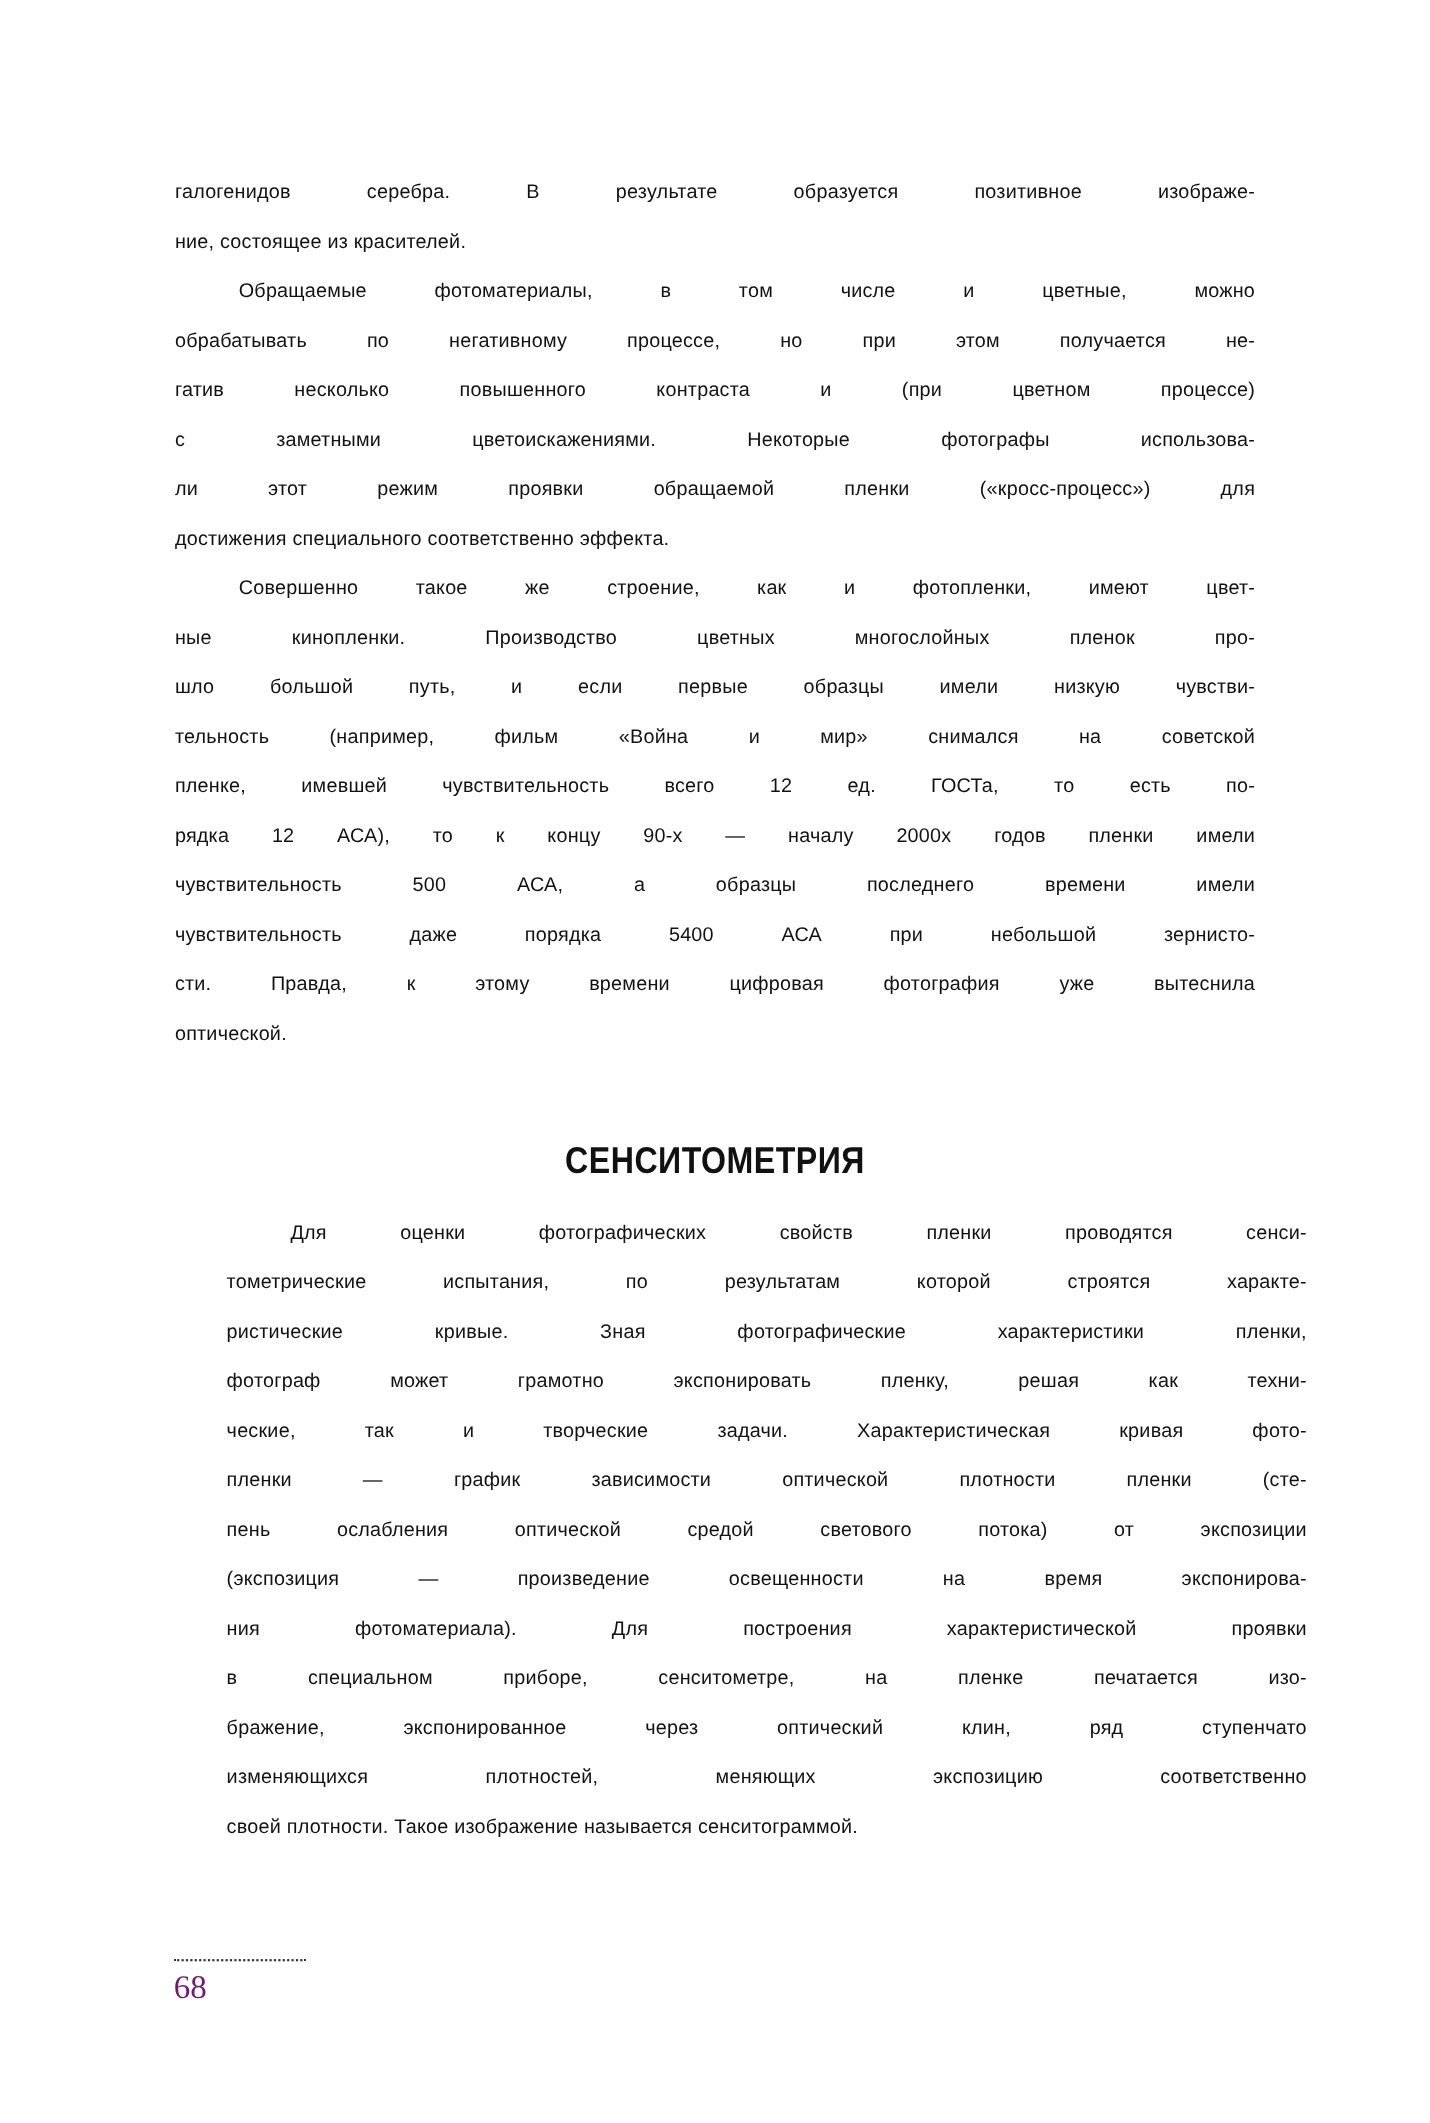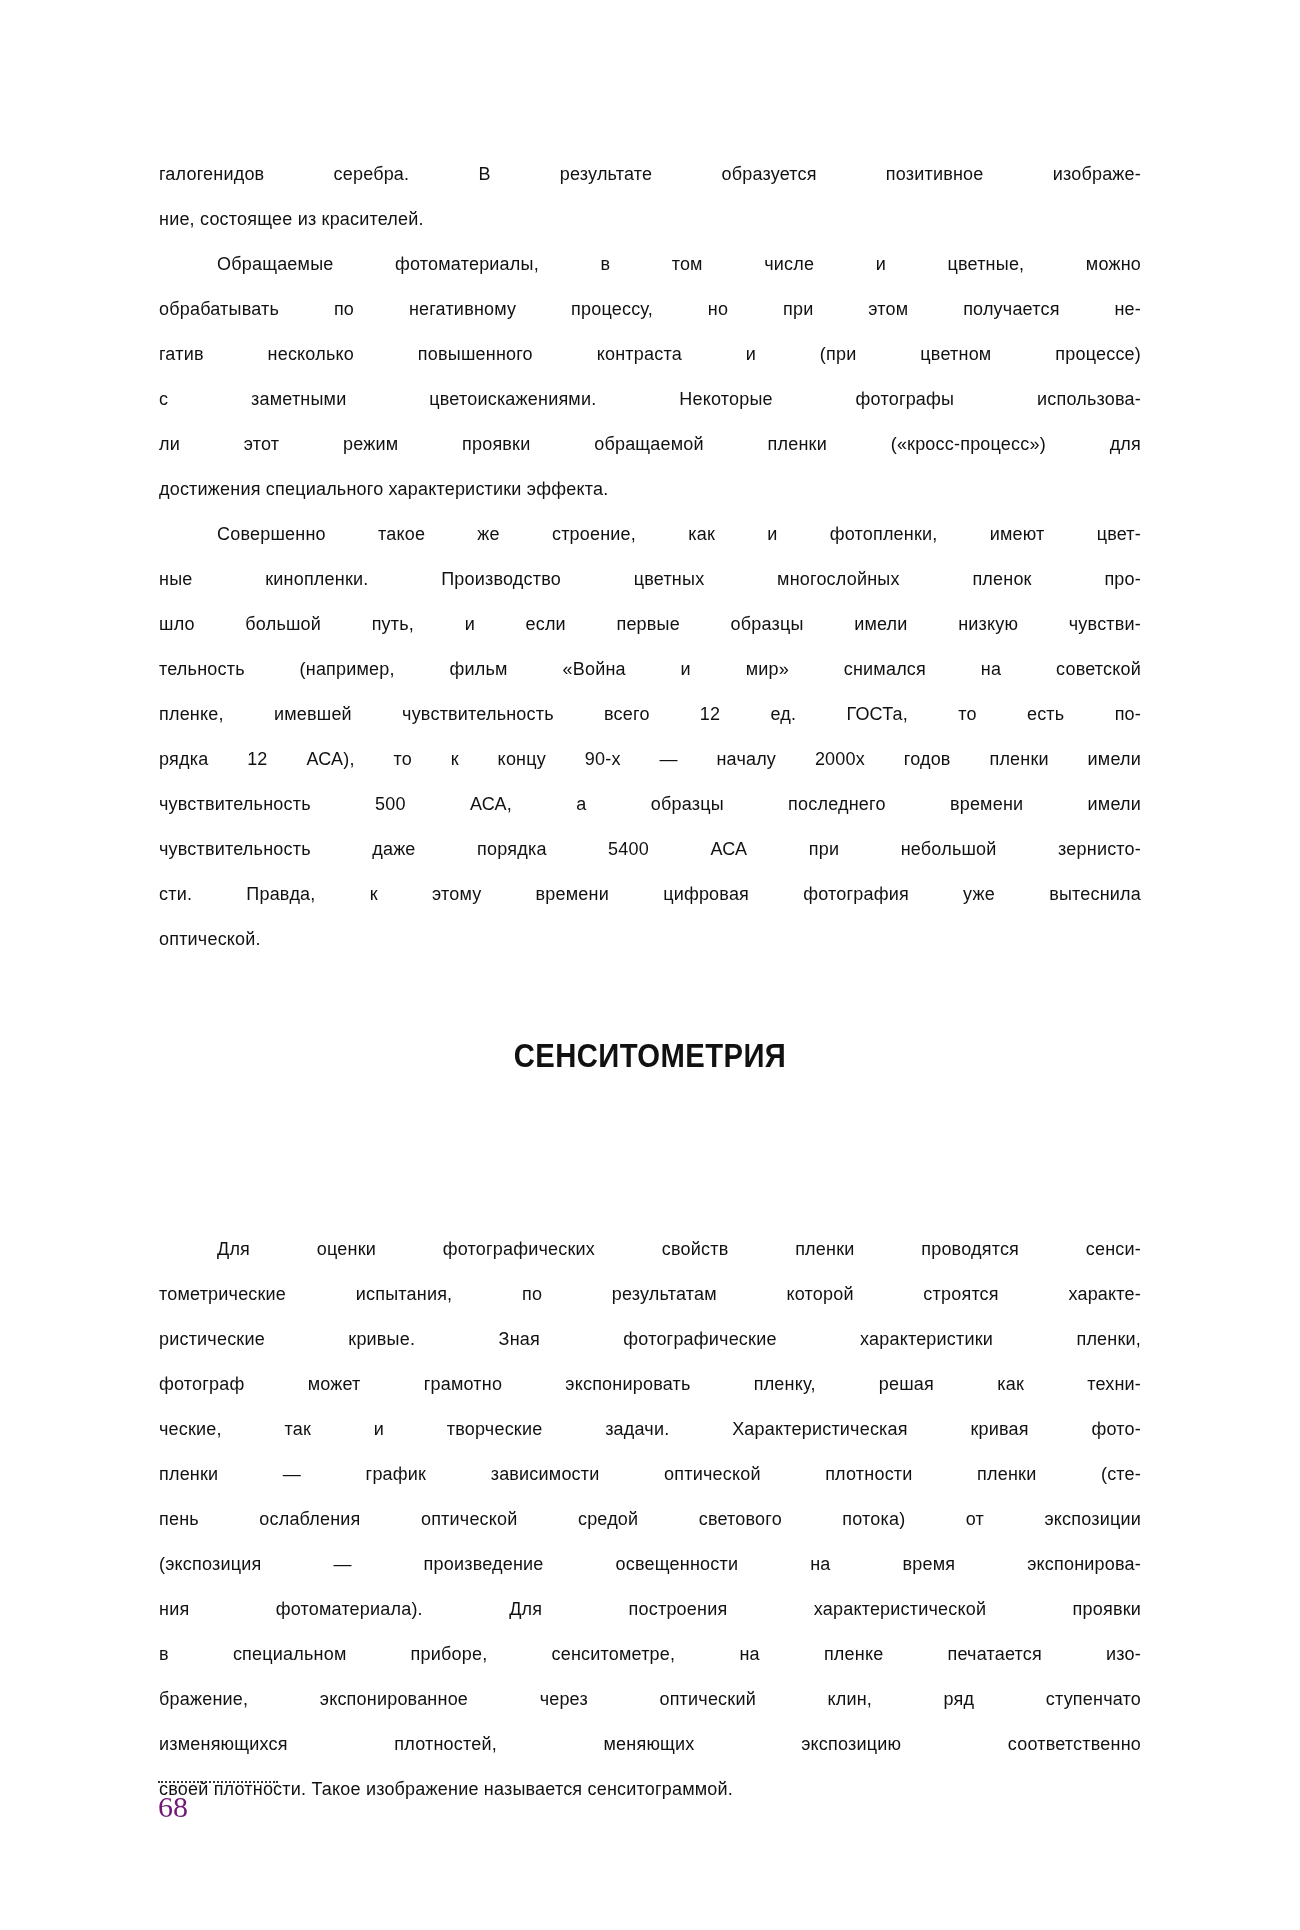--- a/index.html
+++ b/index.html
@@ -21,46 +21,46 @@
     position: absolute; top: 1036px; left: 0; width: 1300px; text-align: center;
     font-family: "Liberation Sans", sans-serif; font-size: 34px; font-weight: bold;
     color: #111; transform: scaleX(0.86); transform-origin: center;
     letter-spacing: 0.5px;
   }
   #subheading {
     position: absolute; top: 1128px; left: 217px;
     font-family: "Liberation Sans", sans-serif; font-style: italic;
     font-size: 27px; color: #111;
   }
-  #block2 { top: 1227px; }
+  #block2 { top: 1098px; margin-left: 47px; }
   #footer-rule {
     position: absolute; left: 158px; top: 1781px; width: 120px; height: 0;
     border-top: 2px dotted #333;
   }
   #page-number {
     position: absolute; left: 158px; top: 1790px;
     font-family: Liberation Serif, serif; font-size: 30px; color: #701a75;
   }
 </style>
 </head>
 <body>
 
 <div class="page">
   <div class="body-text" id="block1">
       <p>
         <span class="ln">галогенидов серебра. В результате образуется позитивное изображе-</span>
         <span class="ln last">ние, состоящее из красителей.</span>
       </p>
       <p>
         <span class="ln indent">Обращаемые фотоматериалы, в том числе и цветные, можно</span>
-        <span class="ln">обрабатывать по негативному процессу, но при этом получается не-</span>
+        <span class="ln">обрабатывать по негативному процессе, но при этом получается не-</span>
         <span class="ln">гатив несколько повышенного контраста и (при цветном процессе)</span>
         <span class="ln">с заметными цветоискажениями. Некоторые фотографы использова-</span>
         <span class="ln">ли этот режим проявки обращаемой пленки («кросс-процесс») для</span>
-        <span class="ln last">достижения специального характеристики эффекта.</span>
+        <span class="ln last">достижения специального соответственно эффекта.</span>
       </p>
       <p>
         <span class="ln indent">Совершенно такое же строение, как и фотопленки, имеют цвет-</span>
         <span class="ln">ные кинопленки. Производство цветных многослойных пленок про-</span>
         <span class="ln">шло большой путь, и если первые образцы имели низкую чувстви-</span>
         <span class="ln">тельность (например, фильм «Война и мир» снимался на советской</span>
         <span class="ln">пленке, имевшей чувствительность всего 12 ед. ГОСТа, то есть по-</span>
         <span class="ln">рядка 12 АСА), то к концу 90-х — началу 2000х годов пленки имели</span>
         <span class="ln">чувствительность 500 АСА, а образцы последнего времени имели</span>
         <span class="ln">чувствительность даже порядка 5400 АСА при небольшой зернисто-</span>

